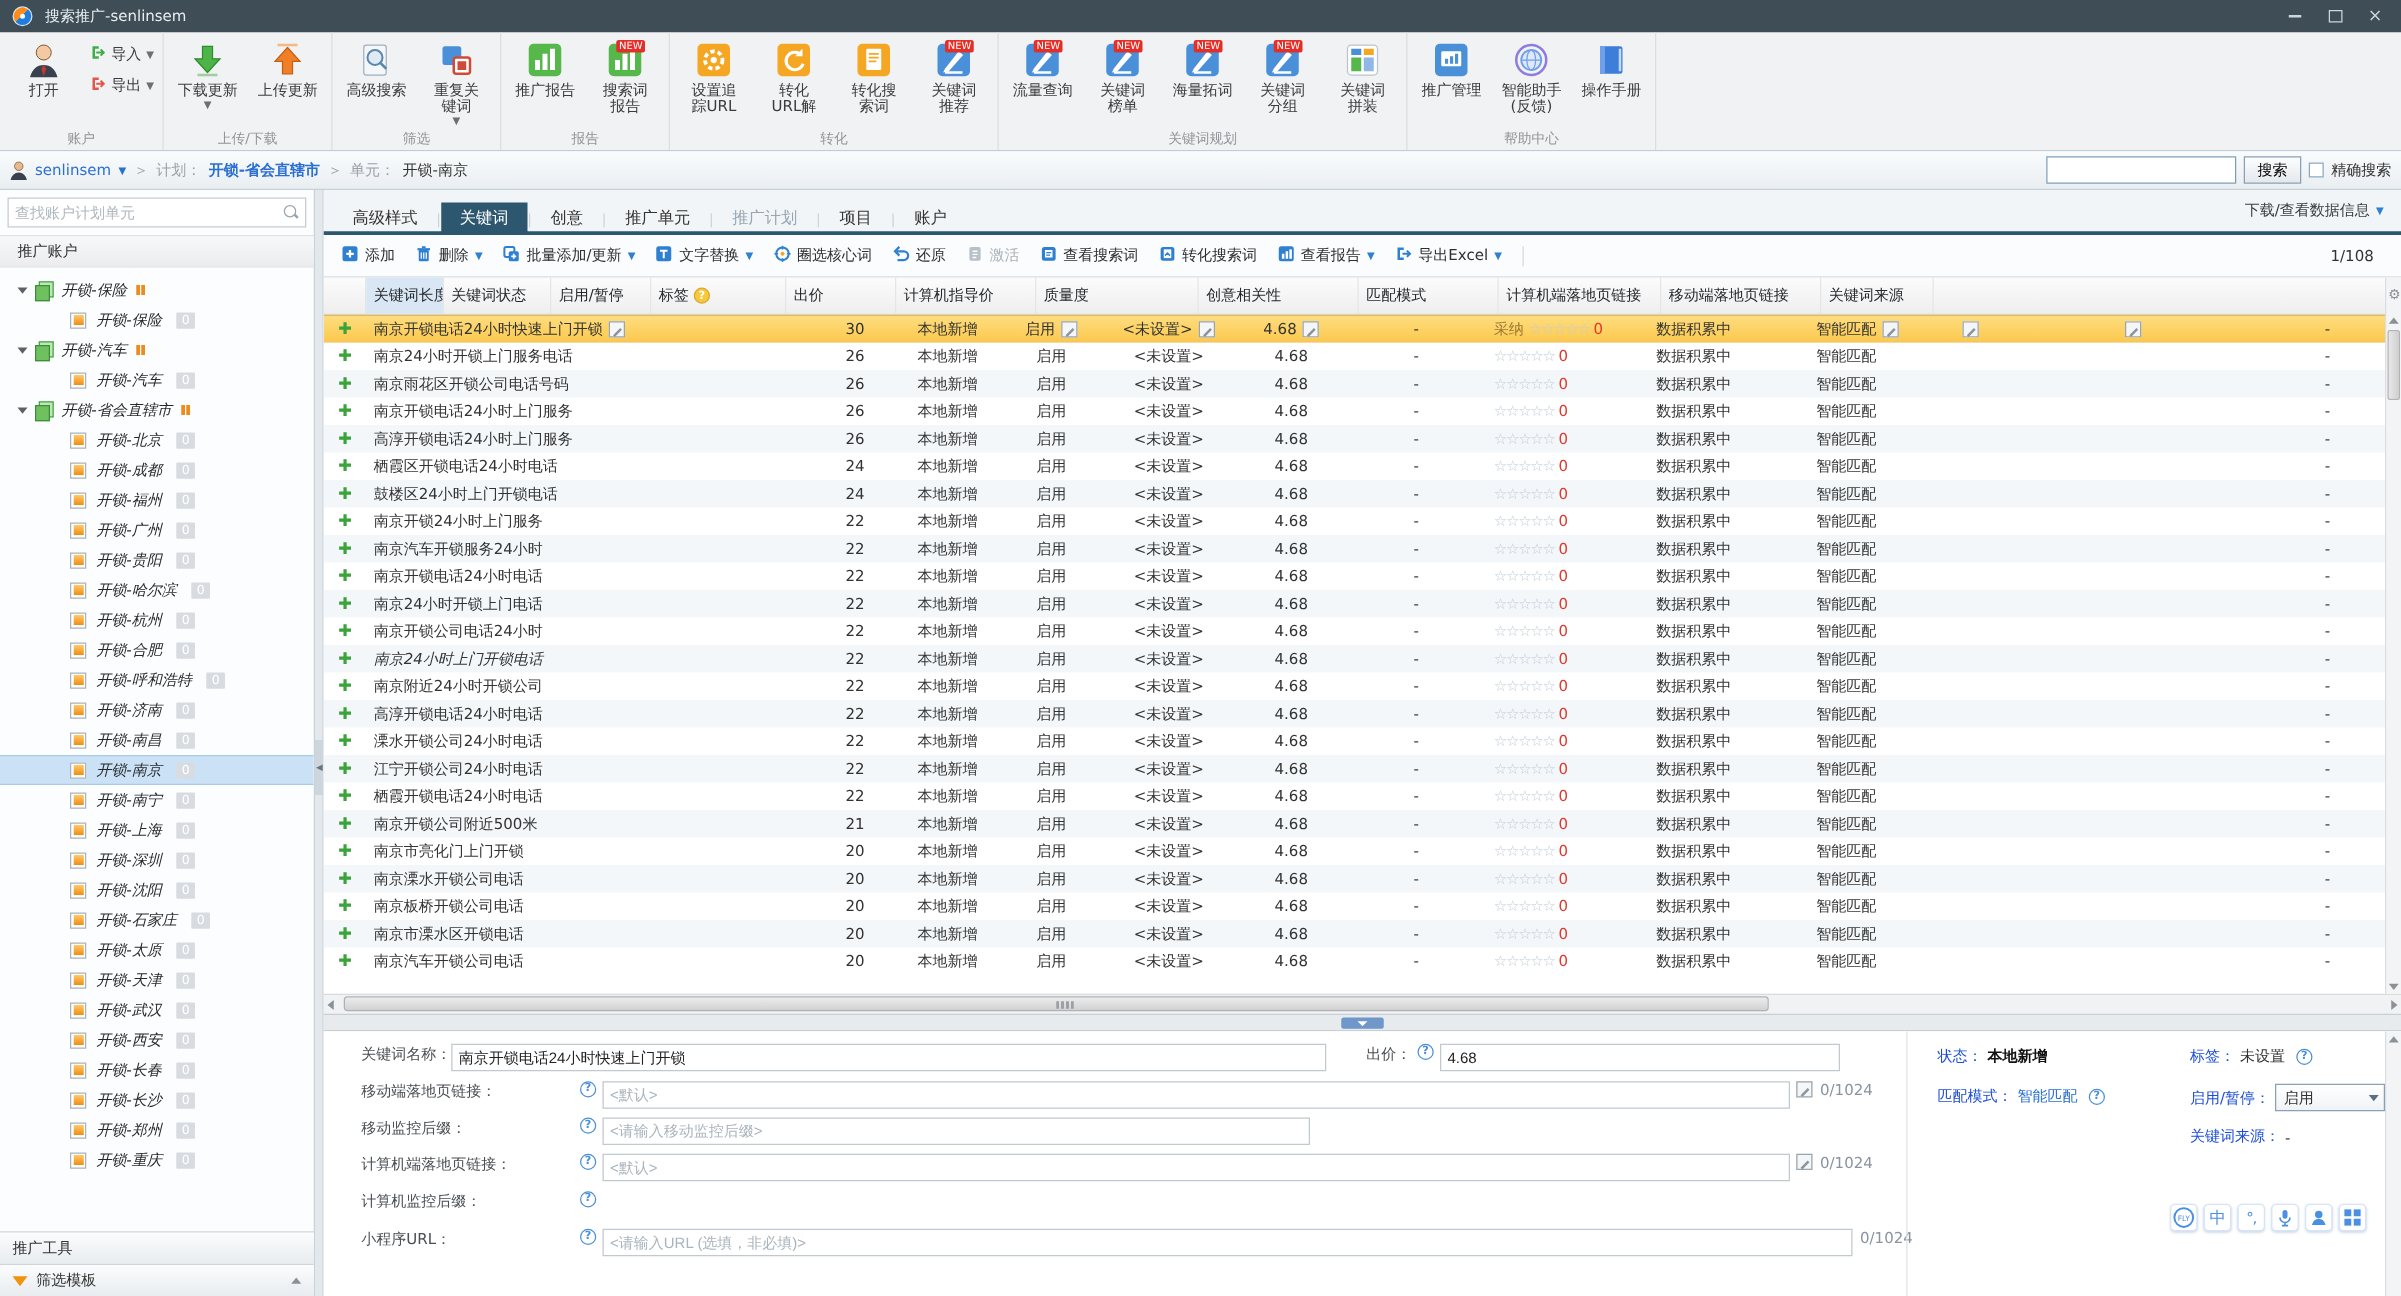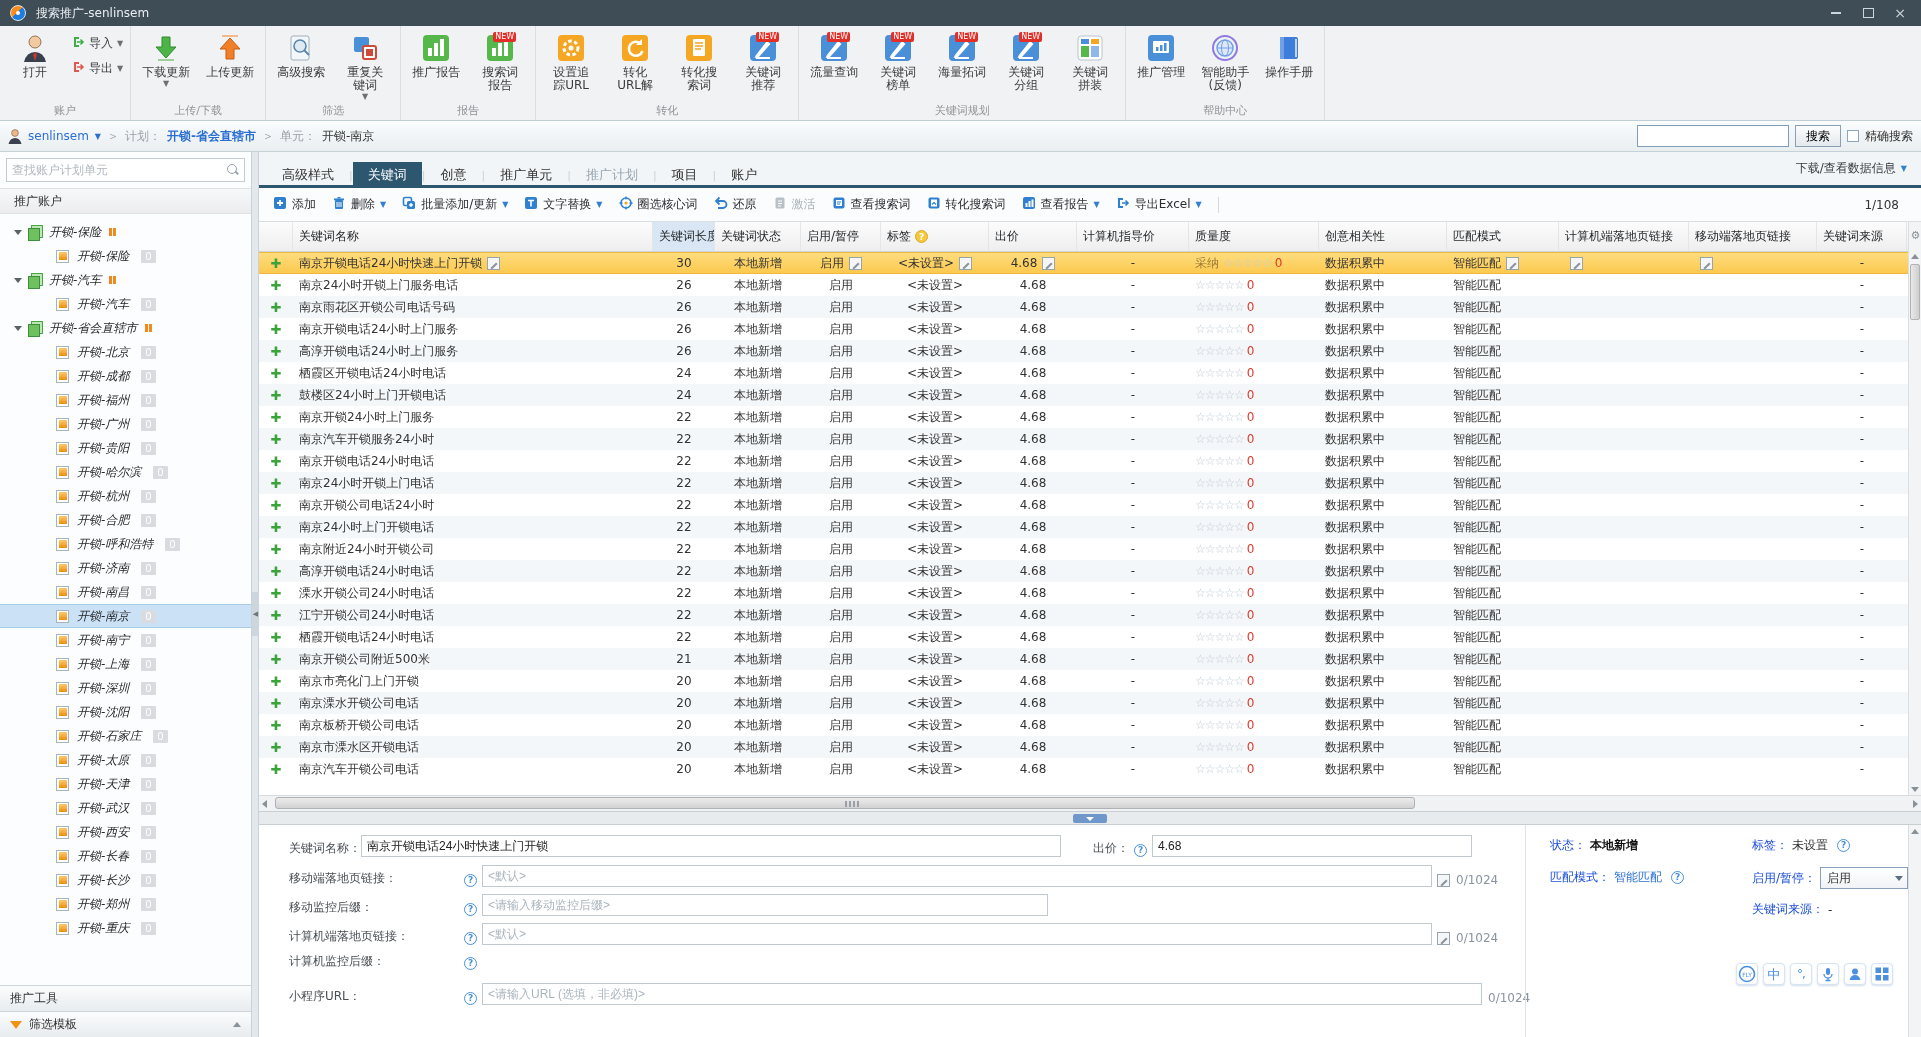--- a/index.html
+++ b/index.html
@@ -116,21 +116,21 @@
   .hs-thumb{position:absolute;left:16px;top:1px;height:12px;width:1140px;background:linear-gradient(#ececec,#d2d2d2);border:1px solid #aeb2b5;border-radius:3px}
   .hs-grip{position:absolute;left:50%;top:3px;width:14px;height:6px;background:repeating-linear-gradient(90deg,#9aa0a5 0 2px,transparent 2px 4px)}
   .hs-l{position:absolute;left:3px;top:4px}.hs-r{position:absolute;right:3px;top:4px}
   .tri-l{width:0;height:0;border-top:4px solid transparent;border-bottom:4px solid transparent;border-right:5px solid #8a9299}
   .tri-r{width:0;height:0;border-top:4px solid transparent;border-bottom:4px solid transparent;border-left:5px solid #8a9299}
   .splitter{height:14px;background:#e7ebee;border-top:1px solid #c9ced3;border-bottom:1px solid #c9ced3;position:relative}
   .split-btn{position:absolute;left:50%;top:2px;transform:translateX(-50%);width:34px;height:9px;background:#6f97c9;border-radius:2px;display:flex;align-items:center;justify-content:center}
   .split-btn i{width:0;height:0;border-left:4px solid transparent;border-right:4px solid transparent;border-top:4px solid #fff}
   
   .detail{flex:1;background:#fff;position:relative;overflow:hidden}
-  .frow{position:absolute;display:flex;align-items:flex-end}
+  .frow{position:absolute;display:flex;align-items:flex-start}
   .flabel{color:#4a4f54;white-space:nowrap}
   .fin{height:22px;border:1px solid #c0c8d0;background:#fff;padding:0 5px;font-size:12px;color:#222}
   .fin::placeholder{color:#aab4bd}
   .counter{color:#8a94a0;margin-left:6px}
   .qblue{width:13px;height:13px;border-radius:50%;border:1px solid #4a90d9;color:#4a90d9;font-size:9px;line-height:11px;text-align:center;margin:0 5px;font-weight:bold;flex:none}
   .info{position:absolute;left:1266px;top:0;right:13px;bottom:0;border-left:1px solid #dfe4e8}
   .inf{position:absolute;display:flex;align-items:center;gap:4px;white-space:nowrap}
   .inf .lab{color:#1d4ed8}
   .val-b{font-weight:bold;color:#111}
   .val-link{color:#2a6fd1}
@@ -797,23 +797,20 @@
           <span>导出Excel</span>
           <span class="darr">▼</span>
         </div>
         <span class="pager">1/108</span>
     <span class="a-divider"></span>
       </div>
     <div class="thead" id="thead">
         <div class="th" style="width: 34px;">
           <span></span>
         </div>
-        <div class="th" style="width: 360px;">
-          <span>关键词名称</span>
-        </div>
         <div class="th sorted" style="width: 62px;">
           <span>关键词长度</span>
         </div>
         <div class="th" style="width: 86px;">
           <span>关键词状态</span>
         </div>
         <div class="th" style="width: 80px;">
           <span>启用/暂停</span>
         </div>
         <div class="th" style="width: 108px;">
@@ -1125,21 +1122,21 @@
           <div class="td " style="width: 128px;">数据积累中</div>
           <div class="td " style="width: 112px;">智能匹配</div>
           <div class="td " style="width: 130px;"></div>
           <div class="td " style="width: 128px;"></div>
           <div class="td c" style="width: 90px;">-</div>
         </div>
         <div class="tr shade">
           <div class="td c" style="width: 34px;">
             <span class="plus">✚</span>
           </div>
-          <div class="td " style="width: 360px;">
+          <div class="td " style="width: 360px; font-style: italic;">
             <span>南京24小时上门开锁电话</span>
           </div>
           <div class="td c" style="width: 62px;">22</div>
           <div class="td c" style="width: 86px;">本地新增</div>
           <div class="td c" style="width: 80px;">启用</div>
           <div class="td c" style="width: 108px;">&lt;未设置&gt;</div>
           <div class="td c" style="width: 88px;">4.68</div>
           <div class="td c" style="width: 112px;">-</div>
           <div class="td " style="width: 130px;">
             <span class="stars">☆☆☆☆☆</span>

